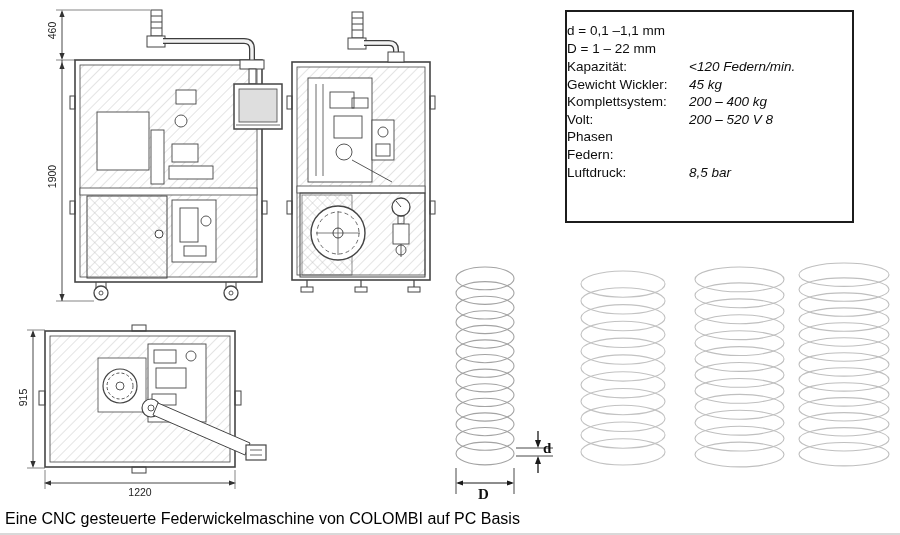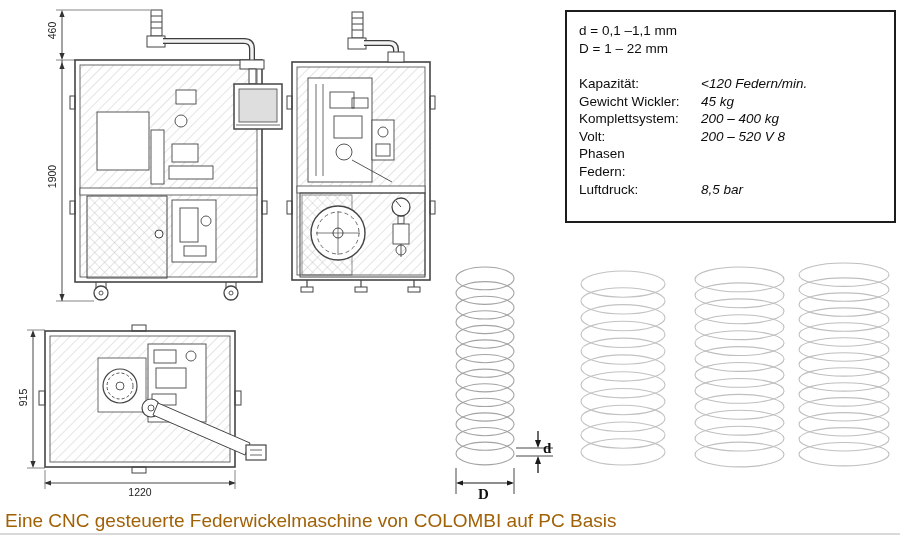--- a/index.html
+++ b/index.html
@@ -3,29 +3,29 @@
 <meta charset="utf-8">
 <style>
   html,body{margin:0;padding:0;background:#fff;}
   .page{position:relative;width:900px;height:535px;background:#ffffff;overflow:hidden;
         font-family:"Liberation Sans",sans-serif;}
   .page svg{position:absolute;left:0;top:0;}
   .dim{position:absolute;font-size:10.5px;color:#222;text-align:center;height:13px;line-height:13px;}
   .dim-v{transform:rotate(-90deg);}
   .spring-label{position:absolute;font-size:15px;font-weight:bold;color:#111;
                 font-family:"Liberation Serif",serif;}
-  .spec-box{position:absolute;left:565px;top:10px;width:331px;height:213px;
-            border:2px solid #1c1c1c;box-sizing:border-box;padding:10px 12px;
+  .spec-box{position:absolute;left:565px;top:10px;width:289px;height:213px;
+            border:2px solid #1c1c1c;box-sizing:border-box;padding:10px 0;
             font-size:13.5px;color:#0d0d0d;background:#fff;overflow:hidden;}
   .spec-head div{line-height:18px;}
-  .spec-rows{margin-top:17px;}
+  .spec-rows{}
   .spec-row{display:flex;line-height:17.6px;}
   .spec-label{width:122px;flex:0 0 auto;}
   .spec-value{flex:1;font-style:italic;}
-  .caption{position:absolute;left:5px;top:510px;font-size:19px;color:#a16207;}
+  .caption{position:absolute;left:5px;top:510px;font-size:16px;color:#000000;}
   .bottom-rule{position:absolute;left:0;right:0;bottom:0;height:2px;background:#d9d9d9;}
 </style>
 </head>
 <body>
 
 <div class="page">
 
 <svg width="900" height="535" viewBox="0 0 900 535">
   <defs>
     <pattern id="h45" width="7" height="7" patternUnits="userSpaceOnUse" patternTransform="rotate(45)">

